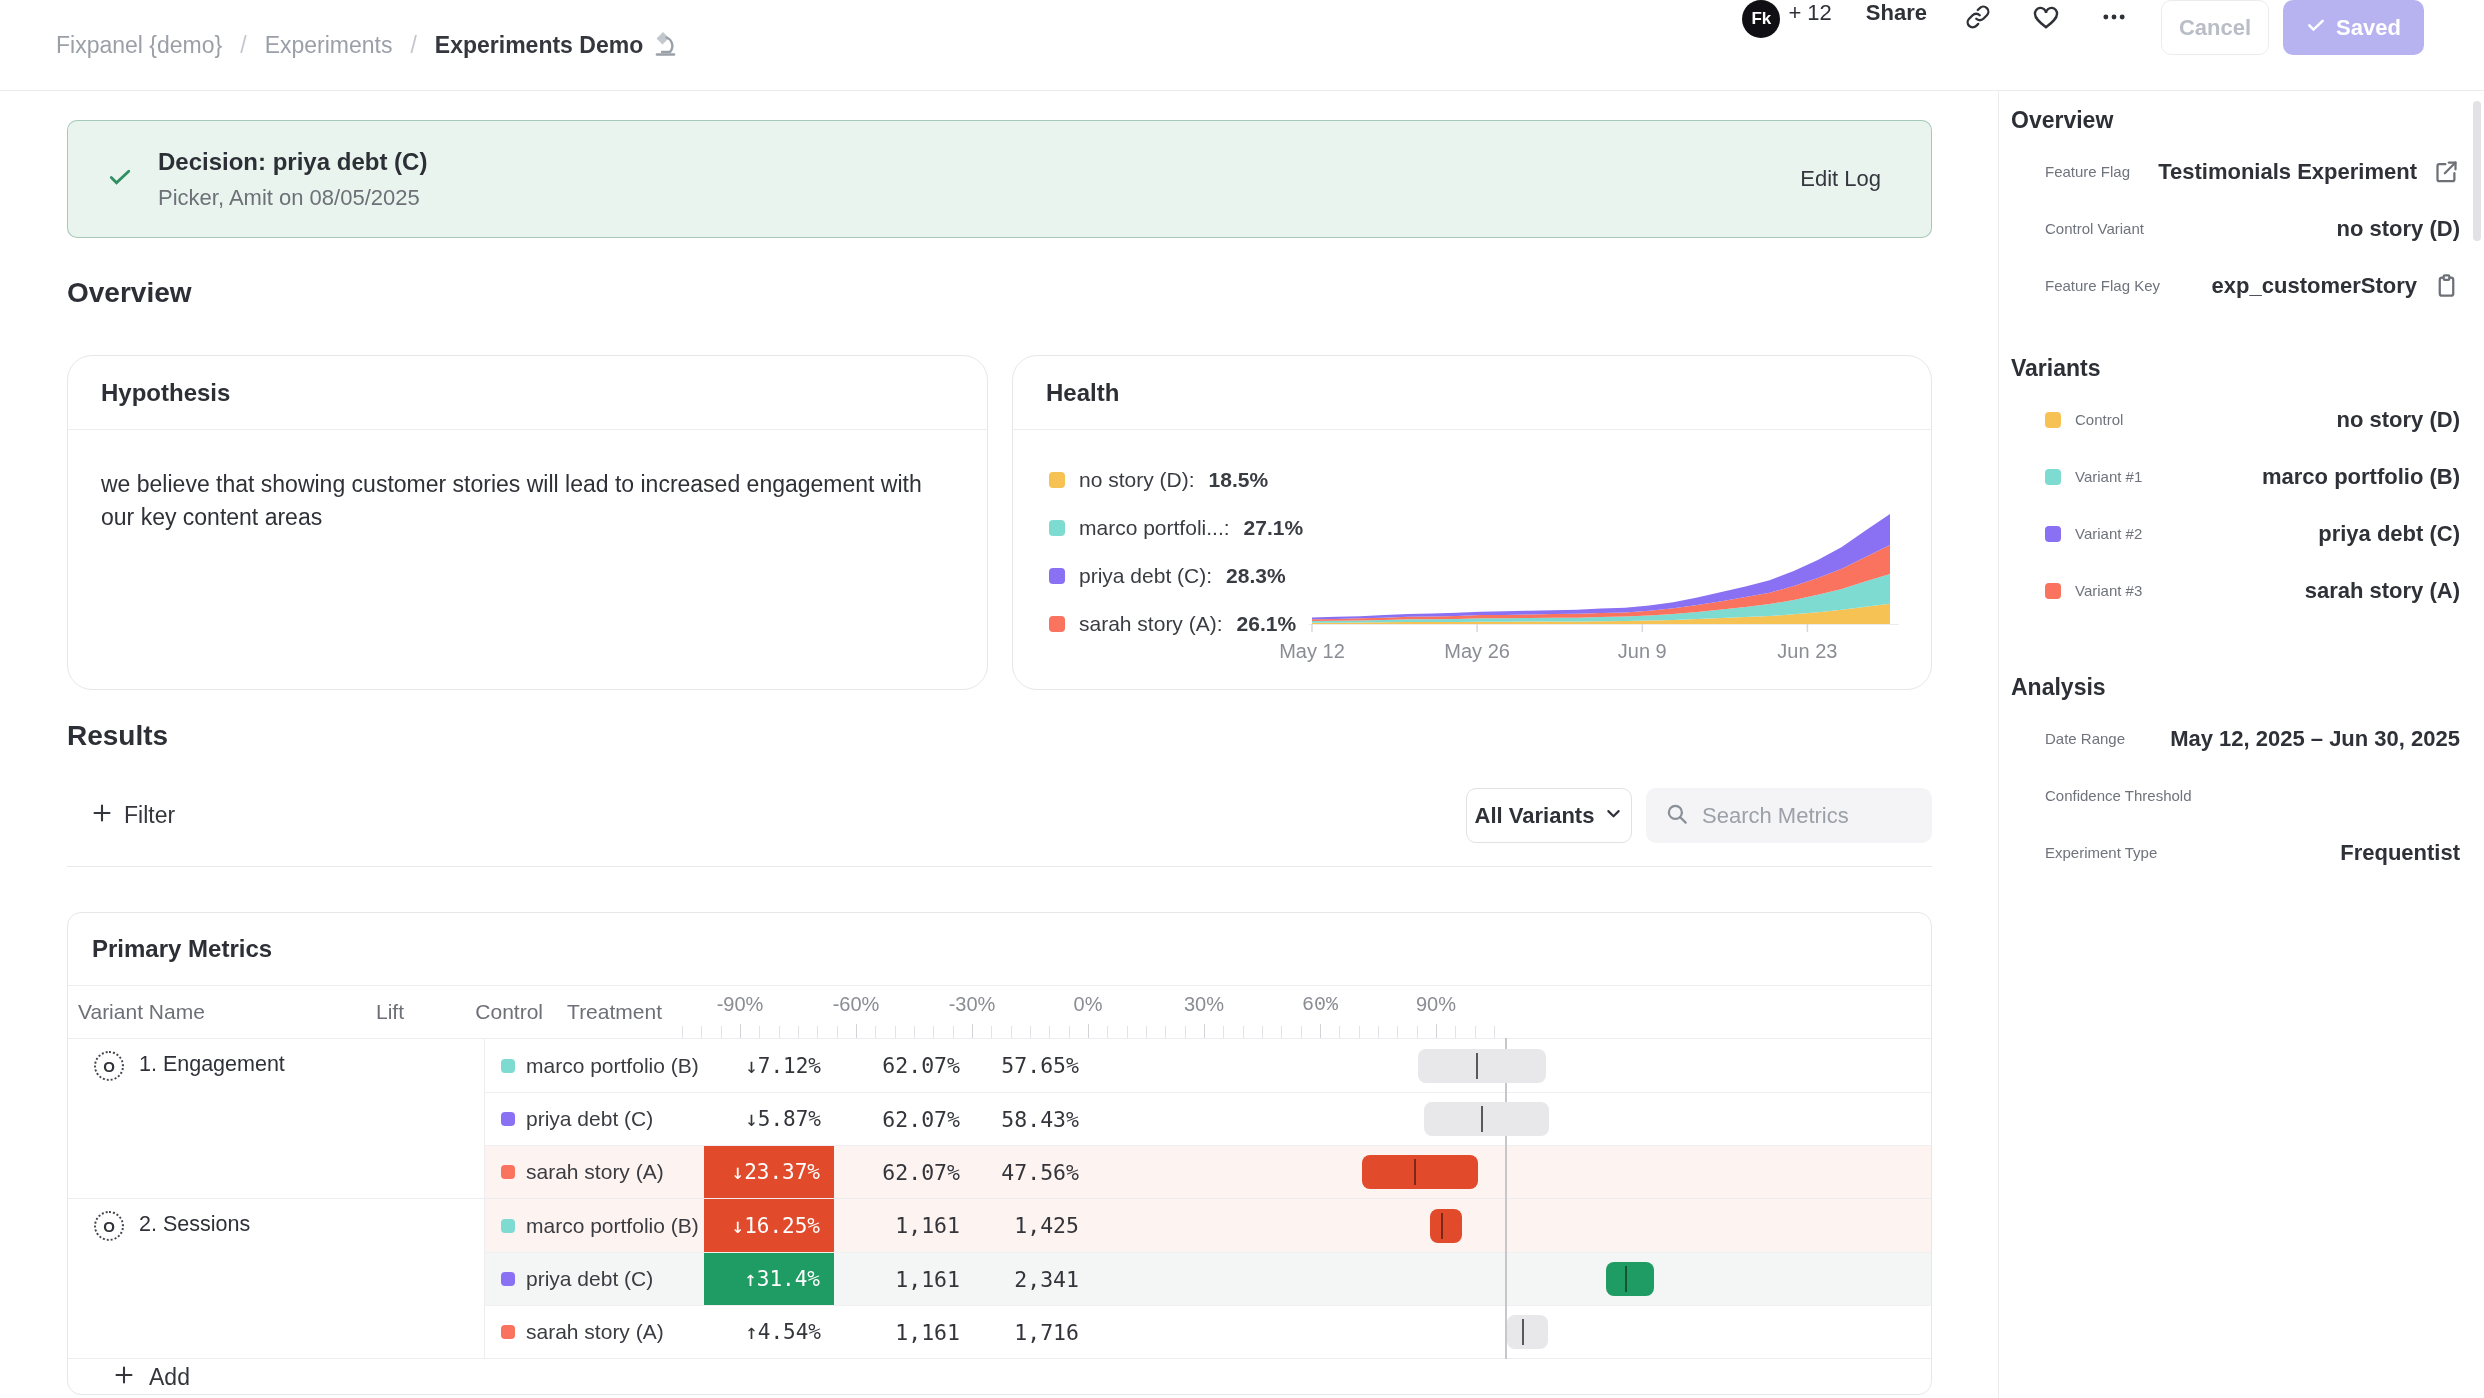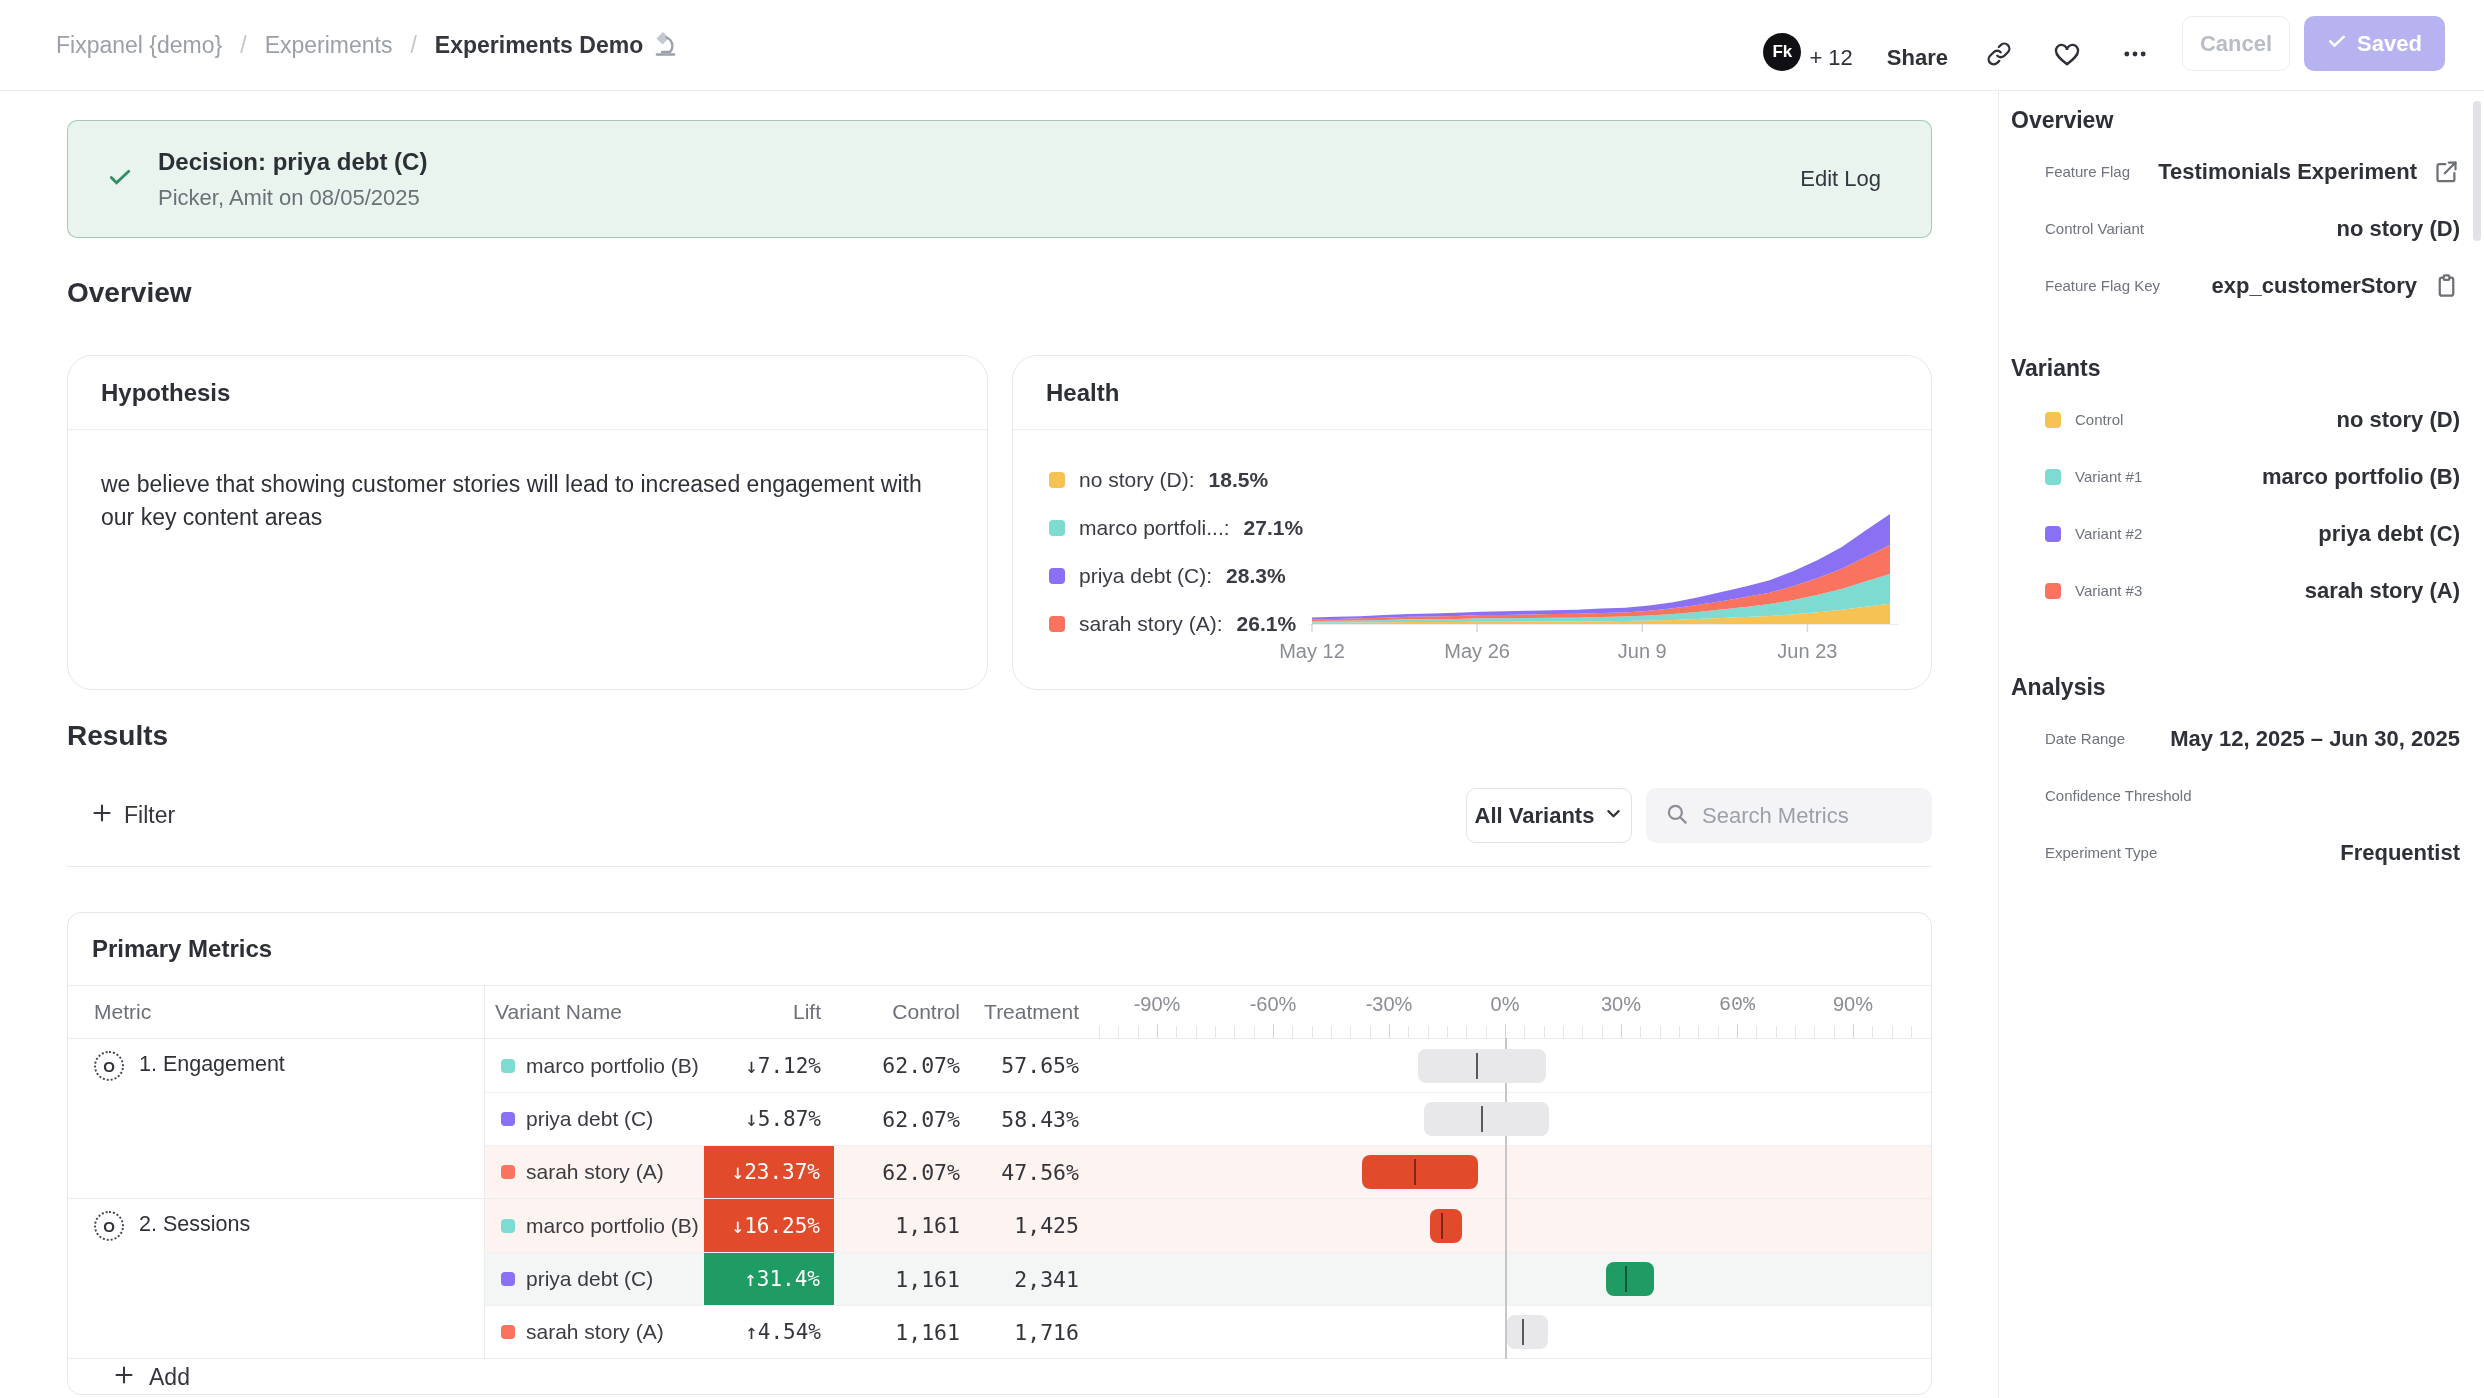--- a/index.html
+++ b/index.html
@@ -7,21 +7,21 @@
     font-family:"Liberation Sans","DejaVu Sans",sans-serif; color:#32343b; }
   .app { position:relative; width:2484px; height:1398px; background:#fff; }
 
   
   .topbar { position:absolute; left:0; top:0; width:2484px; height:91px;
     border-bottom:1px solid #ececee; display:flex; align-items:center; }
   .crumbs { position:absolute; left:56px; top:0; height:91px; display:flex; align-items:center; gap:18px; font-size:23px; }
   .crumb { color:#9ba0a8; cursor:pointer; }
   .crumb-sep { color:#c3c7cd; }
   .crumb-current { color:#35373e; font-weight:600; display:flex; align-items:center; gap:10px; }
-  .top-right { position:absolute; right:39px; top:0; height:71px; display:flex; align-items:flex-end; }
+  .top-right { position:absolute; right:60px; top:0; height:71px; display:flex; align-items:flex-start; }
   .avatar { width:38px; height:38px; border-radius:50%; background:#101014; color:#fff;
     font-weight:700; font-size:17px; display:flex; align-items:center; justify-content:center; cursor:pointer; }
   .collab { margin-left:8px; font-size:22px; color:#2f3138; }
   .share { margin-left:34px; font-size:22px; font-weight:600; color:#2f3138; cursor:pointer; }
   .iconbtn { margin-left:34px; width:34px; height:34px; display:flex; align-items:center; justify-content:center; cursor:pointer; }
   .btn-cancel { margin-left:30px; width:108px; height:55px; border:1px solid #ececf0; border-radius:10px;
     background:#fff; color:#b9bdc6; font-size:22px; font-weight:600; display:flex; align-items:center; justify-content:center; cursor:pointer; }
   .btn-saved { margin-left:14px; width:141px; height:55px; border:none; border-radius:10px;
     color:#fff; font-size:22px; font-weight:600; display:flex; align-items:center; justify-content:center; gap:10px; cursor:pointer; }
 
@@ -265,21 +265,20 @@
         </span>
         <input type="text" placeholder="Search Metrics" style="">
       </div>
     </div>
 
     <div class="rule"></div>
 
     <div class="pm-card">
       <div class="pm-title">Primary Metrics</div>
       <div class="pm-header">
-        <div class="ph ph-metric">Metric</div>
         <div class="ph ph-variant">Variant Name</div>
         <div class="ph ph-lift">Lift</div>
         <div class="ph ph-control">Control</div>
         <div class="ph ph-treatment">Treatment</div>
         <div class="ph ph-axis" id="axis-cell">
             <div class="axis-tick" style="left: 16px; height: 12px; background: rgb(228, 228, 232);"></div>
             <div class="axis-tick" style="left: 35.3333px; height: 12px; background: rgb(228, 228, 232);"></div>
             <div class="axis-tick" style="left: 54.6667px; height: 12px; background: rgb(228, 228, 232);"></div>
             <div class="axis-tick" style="left: 74px; height: 14px; background: rgb(210, 210, 215);"></div>
             <div class="axis-tick" style="left: 93.3333px; height: 12px; background: rgb(228, 228, 232);"></div>

